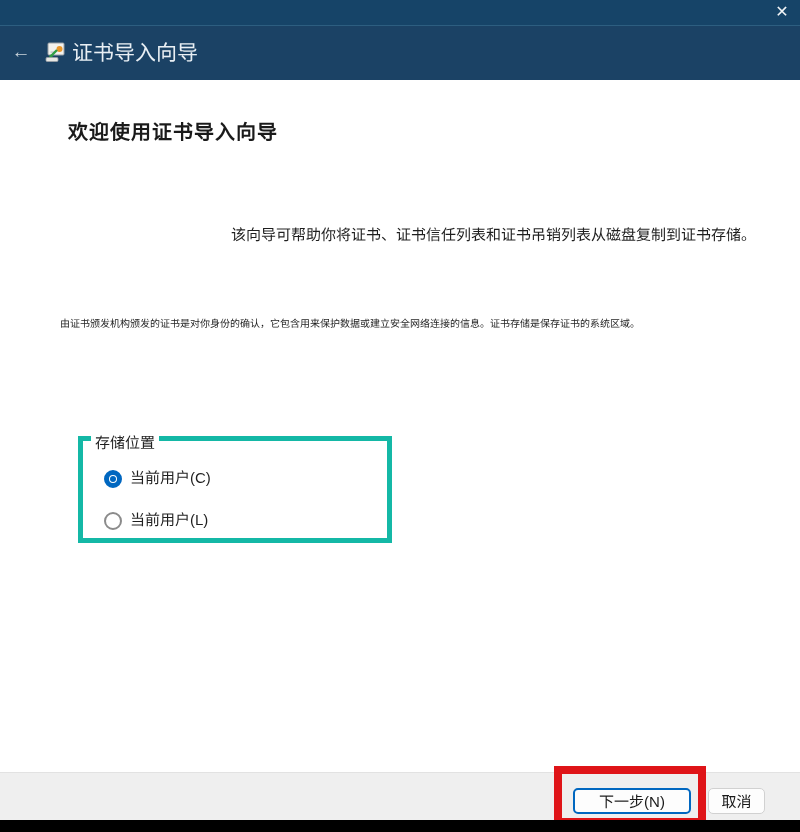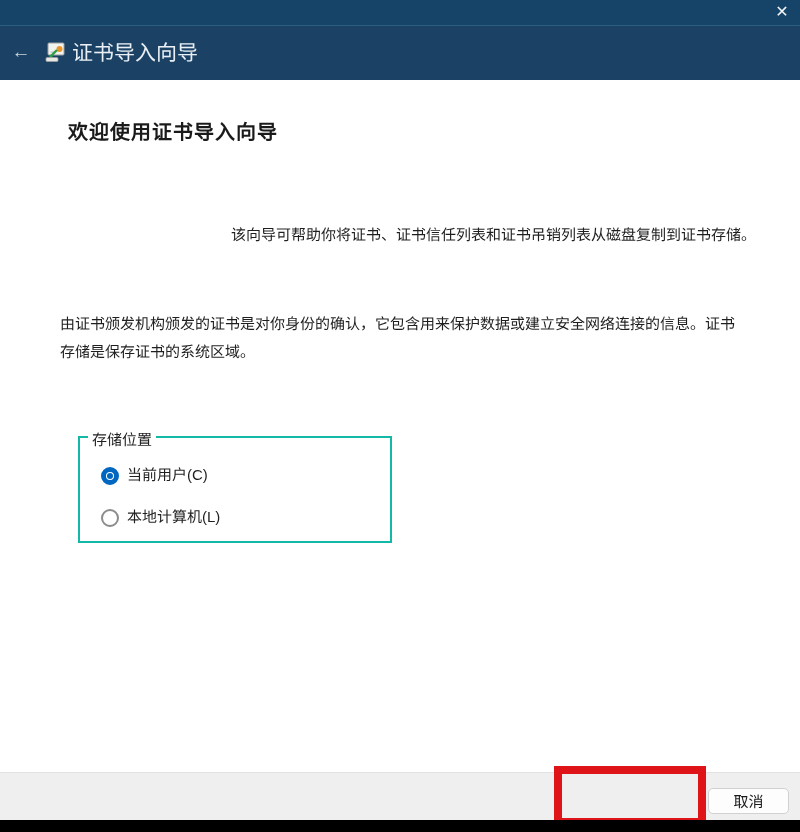--- a/index.html
+++ b/index.html
@@ -44,25 +44,25 @@
   .page-heading{
     position:absolute;left:68px;top:36px;
     font-size:20px;font-weight:bold;color:#1a1a1a;letter-spacing:1px;
   }
   .para1{
     position:absolute;left:60px;top:144px;width:696px;
     font-size:15px;line-height:22px;text-align:right;
   }
   .para2{
     position:absolute;left:60px;top:230px;width:676px;
-    font-size:15px;line-height:28px;
+    font-size:10px;line-height:28px;
   }
   .groupbox{
     position:absolute;left:78px;top:356px;width:314px;height:107px;
-    border:2px solid #14b8a6;box-sizing:border-box;padding-left:8px;
+    border:5px solid #14b8a6;box-sizing:border-box;padding-left:8px;
   }
   .groupbox-legend{
     position:absolute;left:8px;top:-10px;background:#ffffff;
     padding:0 4px;font-size:15px;color:#1f1f1f;white-space:nowrap;
   }
   .radio-row{
     position:absolute;left:21px;height:20px;
     display:flex;align-items:flex-end;gap:8px;cursor:default;
   }
   .radio-row.row-0{top:27px;}
@@ -82,21 +82,21 @@
   .footer{
     position:absolute;left:0;top:772px;width:800px;height:48px;
     background:#efefef;border-top:1px solid #e2e2e2;box-sizing:border-box;
   }
   .btn{
     position:absolute;box-sizing:border-box;border-radius:5px;
     background:#fdfdfd;font-size:15px;color:#1a1a1a;
     font-family:inherit;padding:0;text-align:center;white-space:nowrap;
   }
   .btn-next{left:573px;top:15px;width:118px;height:26px;border:2px solid #0067c0;line-height:21px;}
-  .btn-cancel{left:708px;top:15px;width:81px;height:26px;border:1px solid #d1d1d1;line-height:23px;}
+  .btn-cancel{left:708px;top:15px;width:57px;height:26px;border:1px solid #d1d1d1;line-height:23px;}
   
   .annotation-rect{
     position:absolute;left:554px;top:766px;width:152px;height:60px;
     border:8px solid #df1418;box-sizing:border-box;z-index:5;pointer-events:none;
   }
   
   .bottom-bar{
     position:absolute;left:0;top:820px;width:800px;height:12px;
     background:#000000;z-index:10;
   }
@@ -130,25 +130,26 @@
   <div class="para2">由证书颁发机构颁发的证书是对你身份的确认，它包含用来保护数据或建立安全网络连接的信息。证书存储是保存证书的系统区域。</div>
 
   <div class="groupbox">
     <div class="groupbox-legend">存储位置</div>
     <div class="radio-row row-0">
       <div class="radio selected"></div>
       <div class="radio-label">当前用户(C)</div>
     </div>
     <div class="radio-row row-1">
       <div class="radio unselected"></div>
-      <div class="radio-label">本地计算机(L)</div>
+      <div class="radio-label">当前用户(L)</div>
     </div>
   </div>
 
 </div>
 
 <div class="footer">
+  <button class="btn btn-next">下一步(N)</button>
   <button class="btn btn-cancel">取消</button>
 </div>
 
 <div class="annotation-rect"></div>
 
 <div class="bottom-bar"></div>
 
 </body></html>

